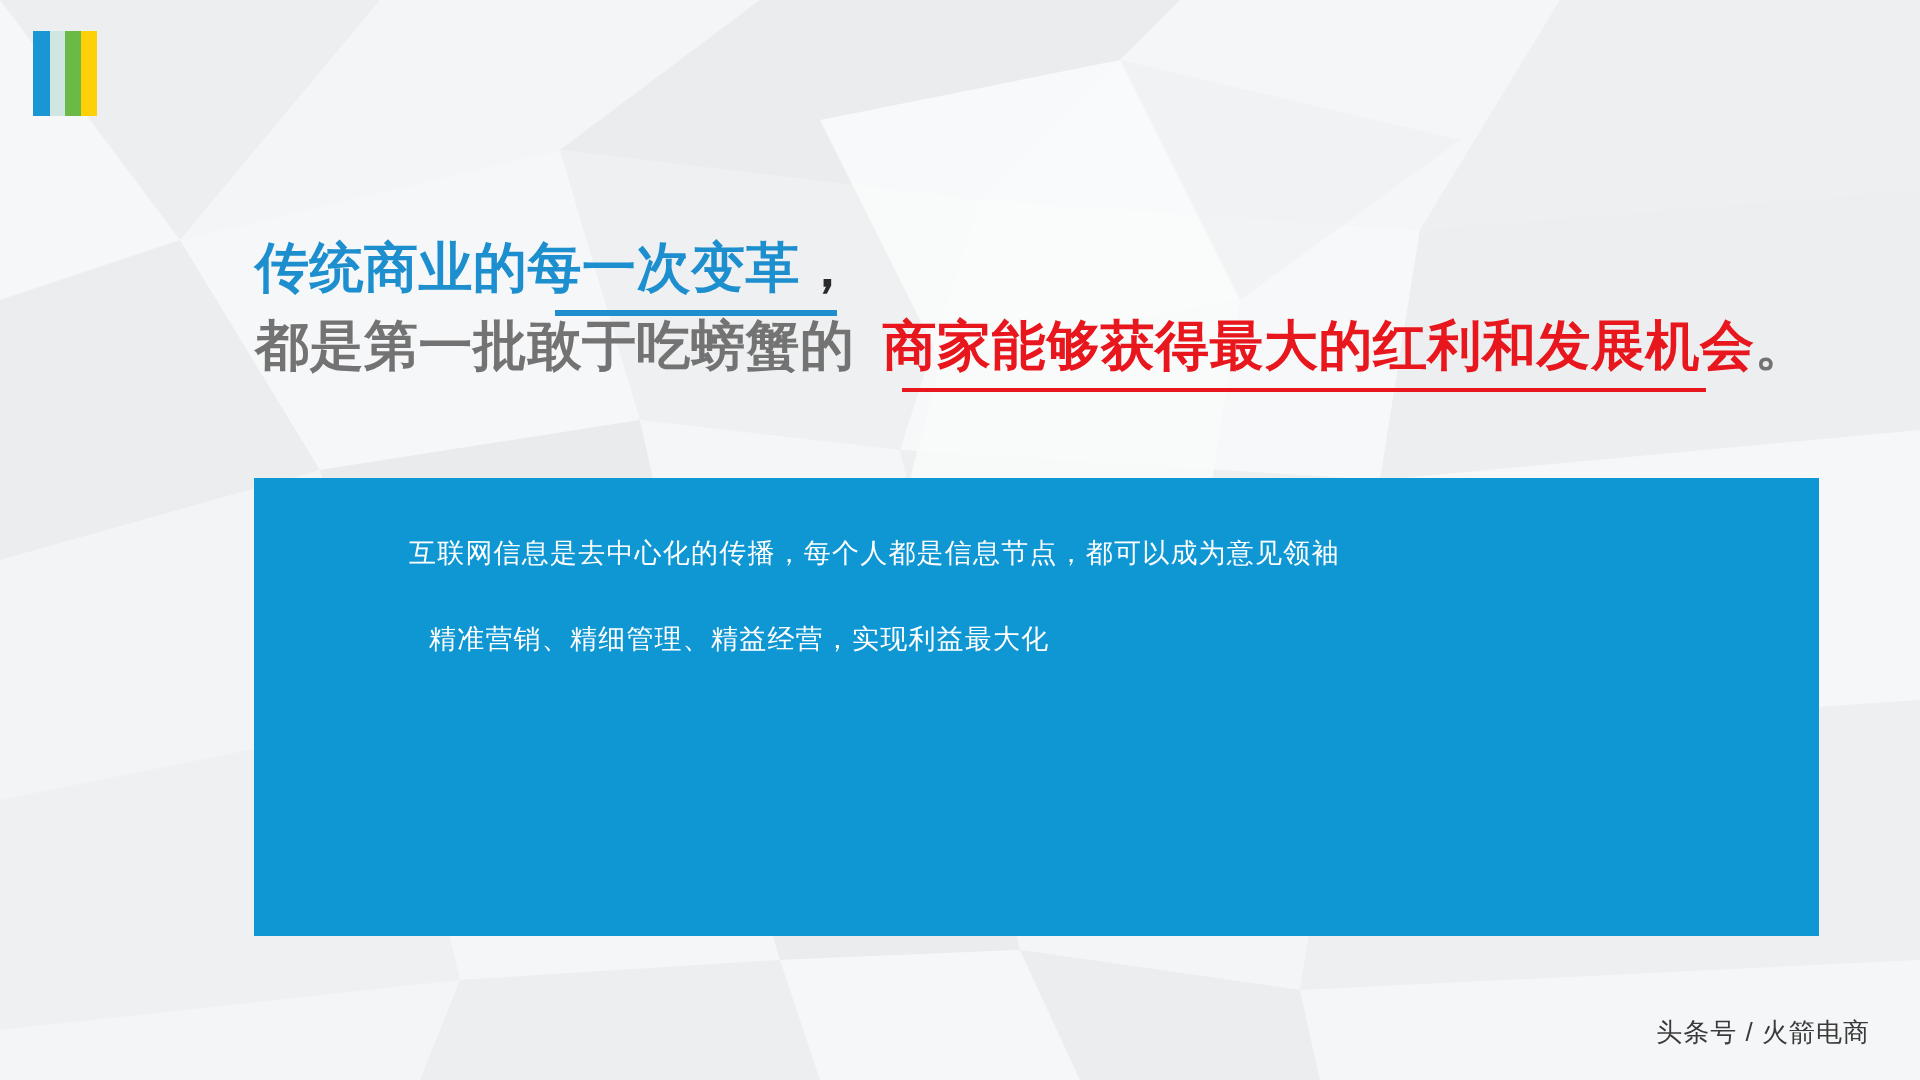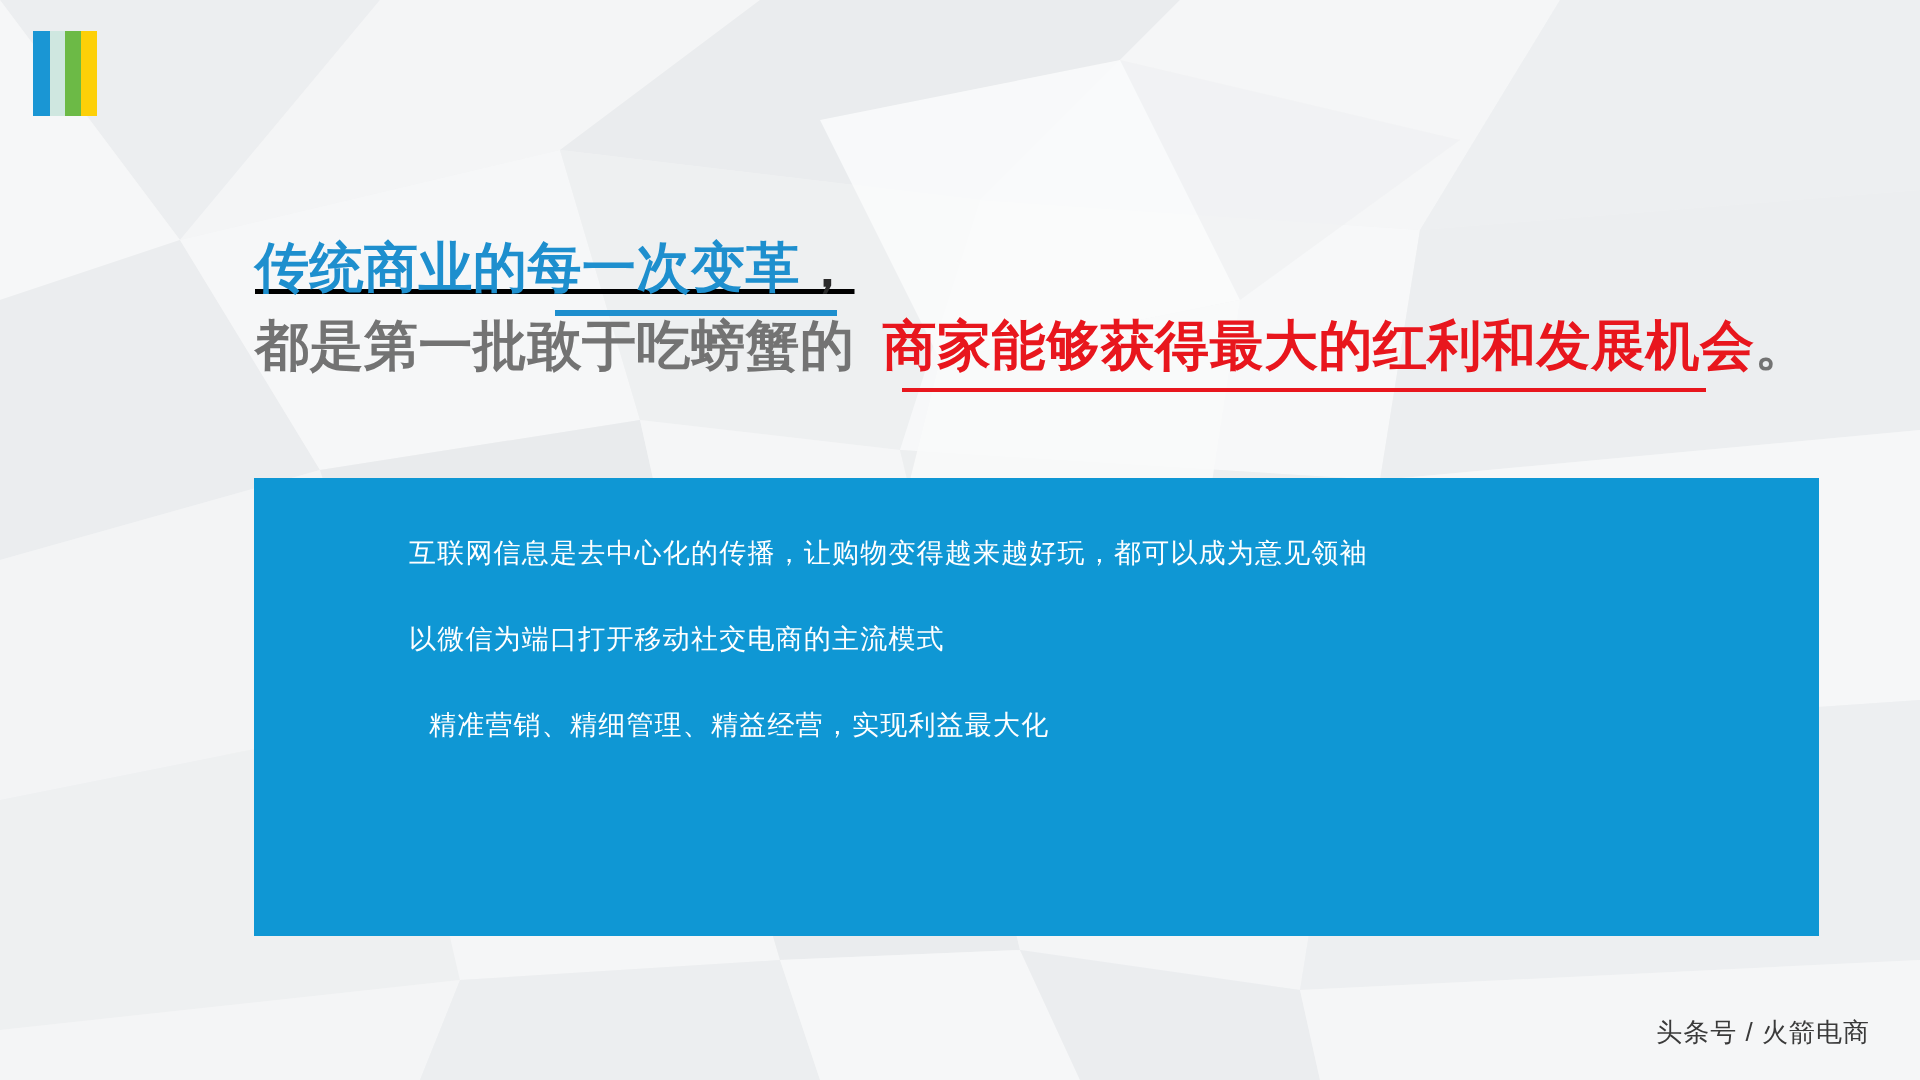--- a/index.html
+++ b/index.html
@@ -57,21 +57,20 @@
   .head-line {
     white-space: nowrap;
     font-weight: bold;
     line-height: 1.08;
     letter-spacing: 0.5px;
   }
   .head-line-1 {
     font-size: 54px;
     margin-bottom: 20px;
     position: relative;
-    text-decoration: underline;
   }
   .head-line-2 {
     font-size: 54px;
     position: relative;
   }
   .t-blue   { color: #1e8fce; }
   .t-dark   { color: #737373; }
   .t-red    { color: #e8161d; margin-left: 28px; }
   .t-comma-dark { color: #2b2b2b; font-weight: bold; }
 
@@ -183,21 +182,20 @@
 
     <div class="head-line head-line-2">
       <span class="t-dark">都是第一批敢于吃螃蟹的</span><span class="t-red">商家能够获得最大的红利和发展机会</span><span class="t-dark">。</span>
       <span class="ul-red"></span>
     </div>
 
   </div>
 
   <div class="panel">
     <div class="panel-inner">
-      <div class="panel-line">互联网信息是去中心化的传播，让购物变得越来越好玩，都可以成为意见领袖</div>
-      <div class="panel-line">以微信为端口打开移动社交电商的主流模式</div>
+      <div class="panel-line">互联网信息是去中心化的传播，每个人都是信息节点，都可以成为意见领袖</div>
       <div class="panel-line">精准营销、精细管理、精益经营，实现利益最大化</div>
     </div>
   </div>
 
   <div class="footer">头条号 / 火箭电商</div>
 
 </div>
 
 </body></html>

